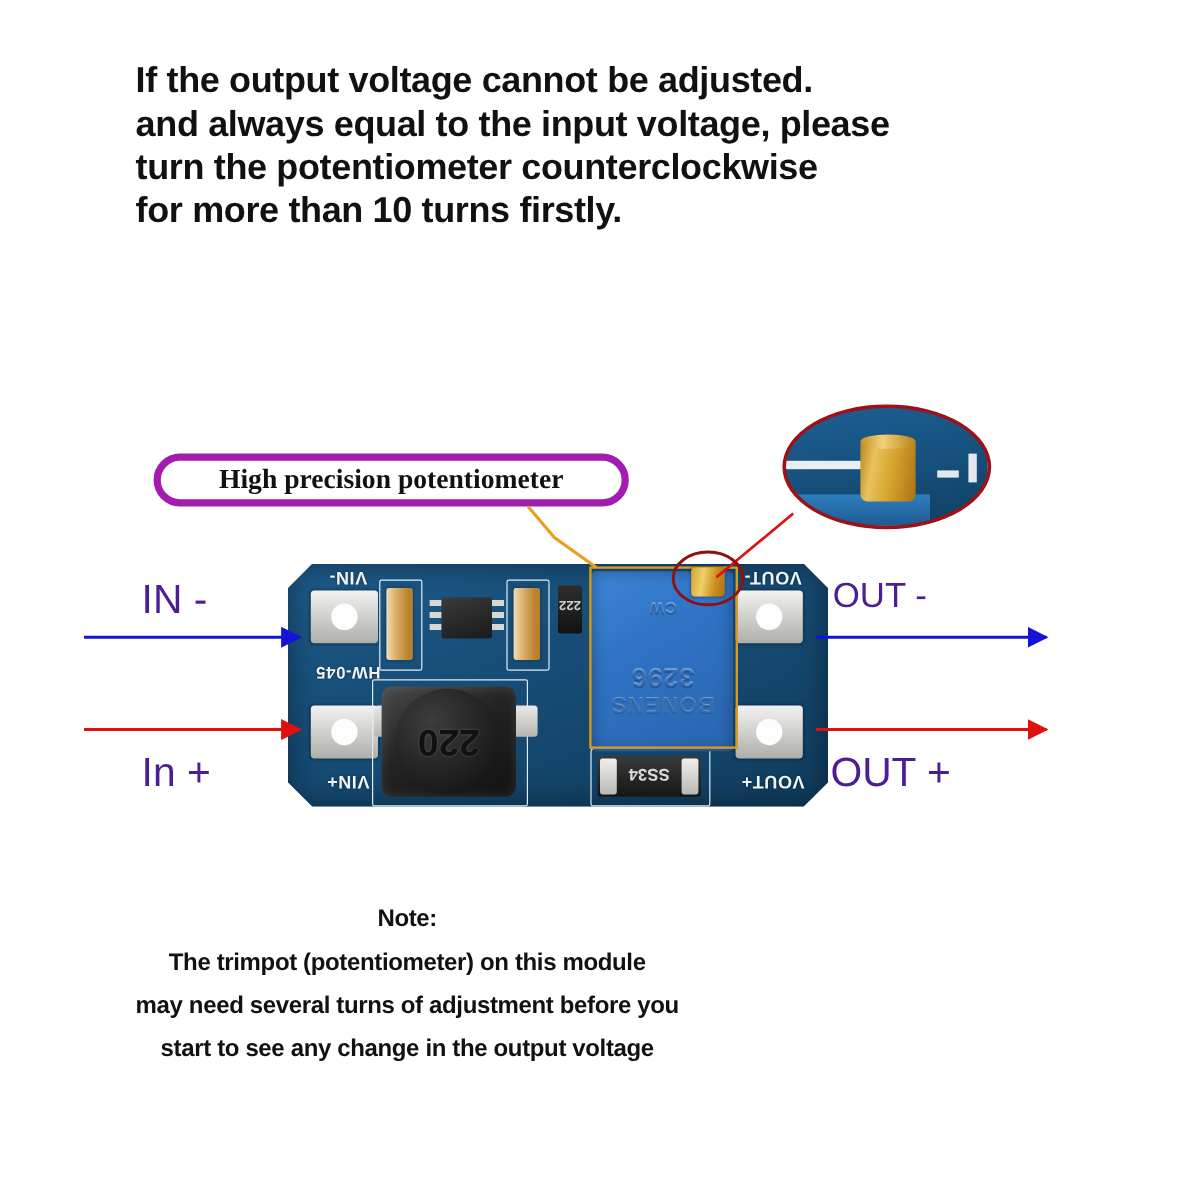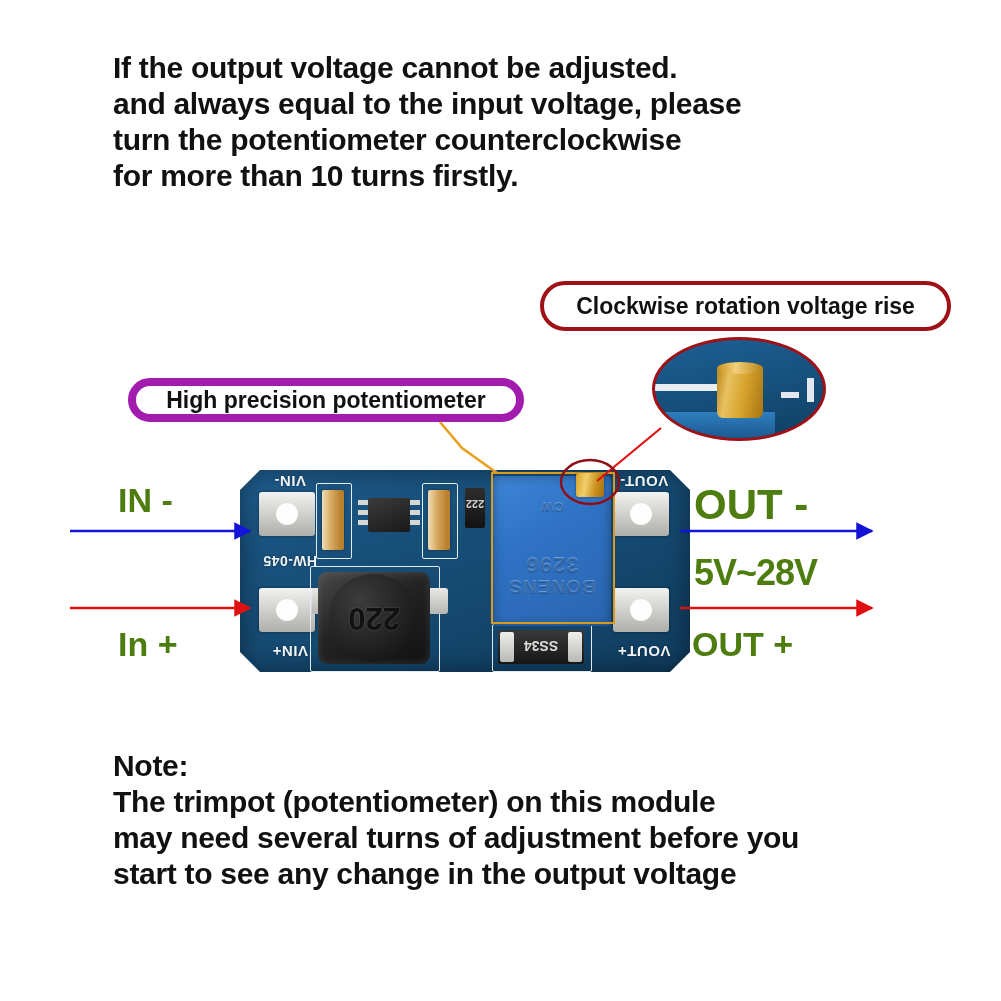--- a/index.html
+++ b/index.html
@@ -28,22 +28,23 @@
   }
   #top-paragraph {
     left: 113px;
     top: 50px;
     font-size: 30px;
     line-height: 36px;
   }
   #note-paragraph {
     left: 113px;
     top: 748px;
-    font-size: 30px;
+    font-size: 20px;
     line-height: 36px;
+    text-align: center;
   }
 
   
   .callout {
     position: absolute;
     display: flex;
     align-items: center;
     justify-content: center;
     background: #ffffff;
     font-weight: bold;
@@ -57,46 +58,47 @@
     height: 50px;
     border: 4px solid #9e1117;
     border-radius: 25px;
     font-size: 23px;
   }
   #callout-potentiometer {
     left: 128px;
     top: 378px;
     width: 396px;
     height: 44px;
-    border: 8px solid #a21caf;
+    border: 6px solid #a21caf;
     border-radius: 22px;
     font-size: 23px;
+    font-family: Liberation Serif, serif;
   }
 
   
   #overlay {
     position: absolute;
     left: 0;
     top: 0;
     width: 1001px;
     height: 1001px;
     pointer-events: none;
   }
 
   
   .vlabel {
     position: absolute;
-    font-weight: bold;
-    color: #4d7c0f;
+    font-weight: normal;
+    color: #4c1d95;
     white-space: pre;
   }
   #label-in-minus  { left: 118px; top: 481px; font-size: 34px; }
   #label-in-range  { left: 70px;  top: 552px; font-size: 36px; letter-spacing: -1px; }
   #label-in-plus   { left: 118px; top: 625px; font-size: 34px; }
-  #label-out-minus { left: 694px; top: 481px; font-size: 42px; }
+  #label-out-minus { left: 694px; top: 481px; font-size: 29px; }
   #label-out-range { left: 694px; top: 552px; font-size: 36px; letter-spacing: -1px; }
   #label-out-plus  { left: 692px; top: 625px; font-size: 34px; }
 
   
   #pcb {
     position: absolute;
     left: 240px;
     top: 470px;
     width: 450px;
     height: 202px;
@@ -378,41 +380,37 @@
 </head>
 <body>
 
 <div id="page">
 
   <div class="para" id="top-paragraph">If the output voltage cannot be adjusted.
 and always equal to the input voltage, please
 turn the potentiometer counterclockwise
 for more than 10 turns firstly.</div>
 
-  <div class="callout" id="callout-clockwise">
-    <span>Clockwise rotation voltage rise</span>
-  </div>
 
   <div class="callout" id="callout-potentiometer">
     <span>High precision potentiometer</span>
   </div>
 
   <div id="inset-photo">
     <div class="ip-board-edge"></div>
     <div class="ip-trace"></div>
     <div class="ip-screw"></div>
     <div class="ip-pad"></div>
     <div class="ip-pad2"></div>
   </div>
 
   <div class="vlabel" id="label-in-minus">IN -</div>
   <div class="vlabel" id="label-in-plus">In +</div>
 
   <div class="vlabel" id="label-out-minus">OUT -</div>
-  <div class="vlabel" id="label-out-range">5V~28V</div>
   <div class="vlabel" id="label-out-plus">OUT +</div>
 
   <div id="pcb">
     <div class="pcb-body"></div>
     <div class="bevel bv-tl"></div>
     <div class="bevel bv-bl"></div>
     <div class="bevel bv-tr"></div>
     <div class="bevel bv-br"></div>
 
     <div class="pad" id="pad-vin-minus"></div>

